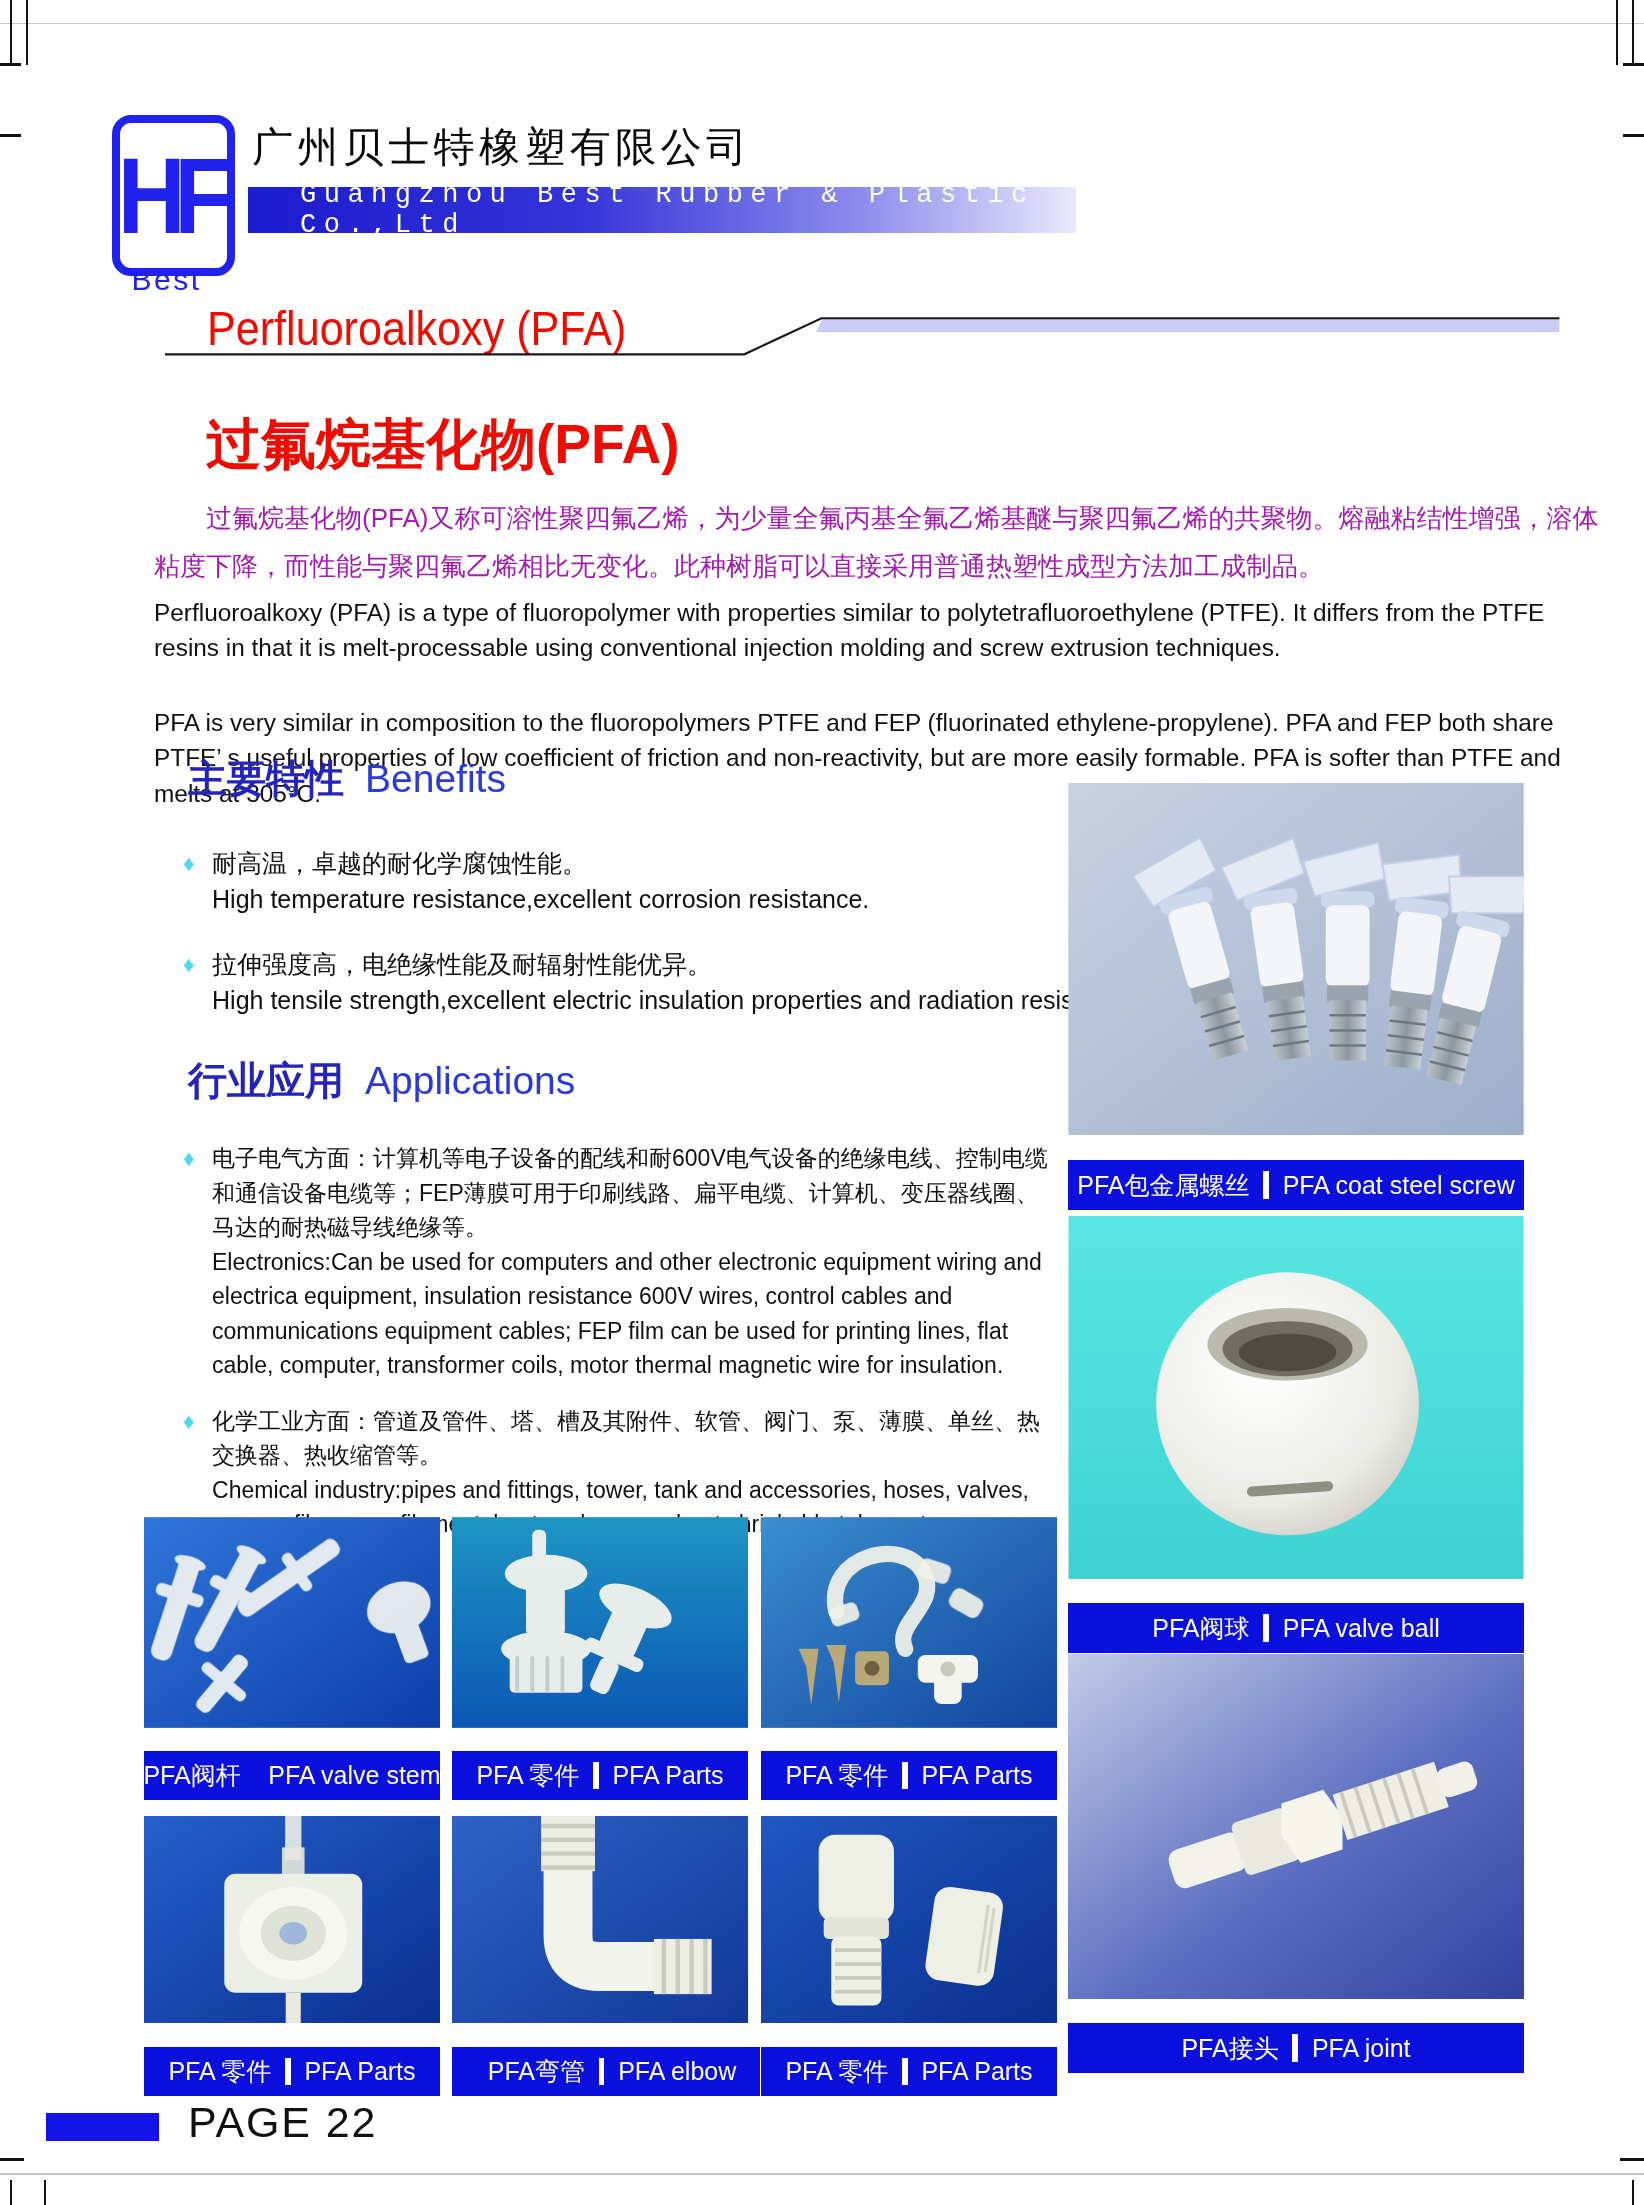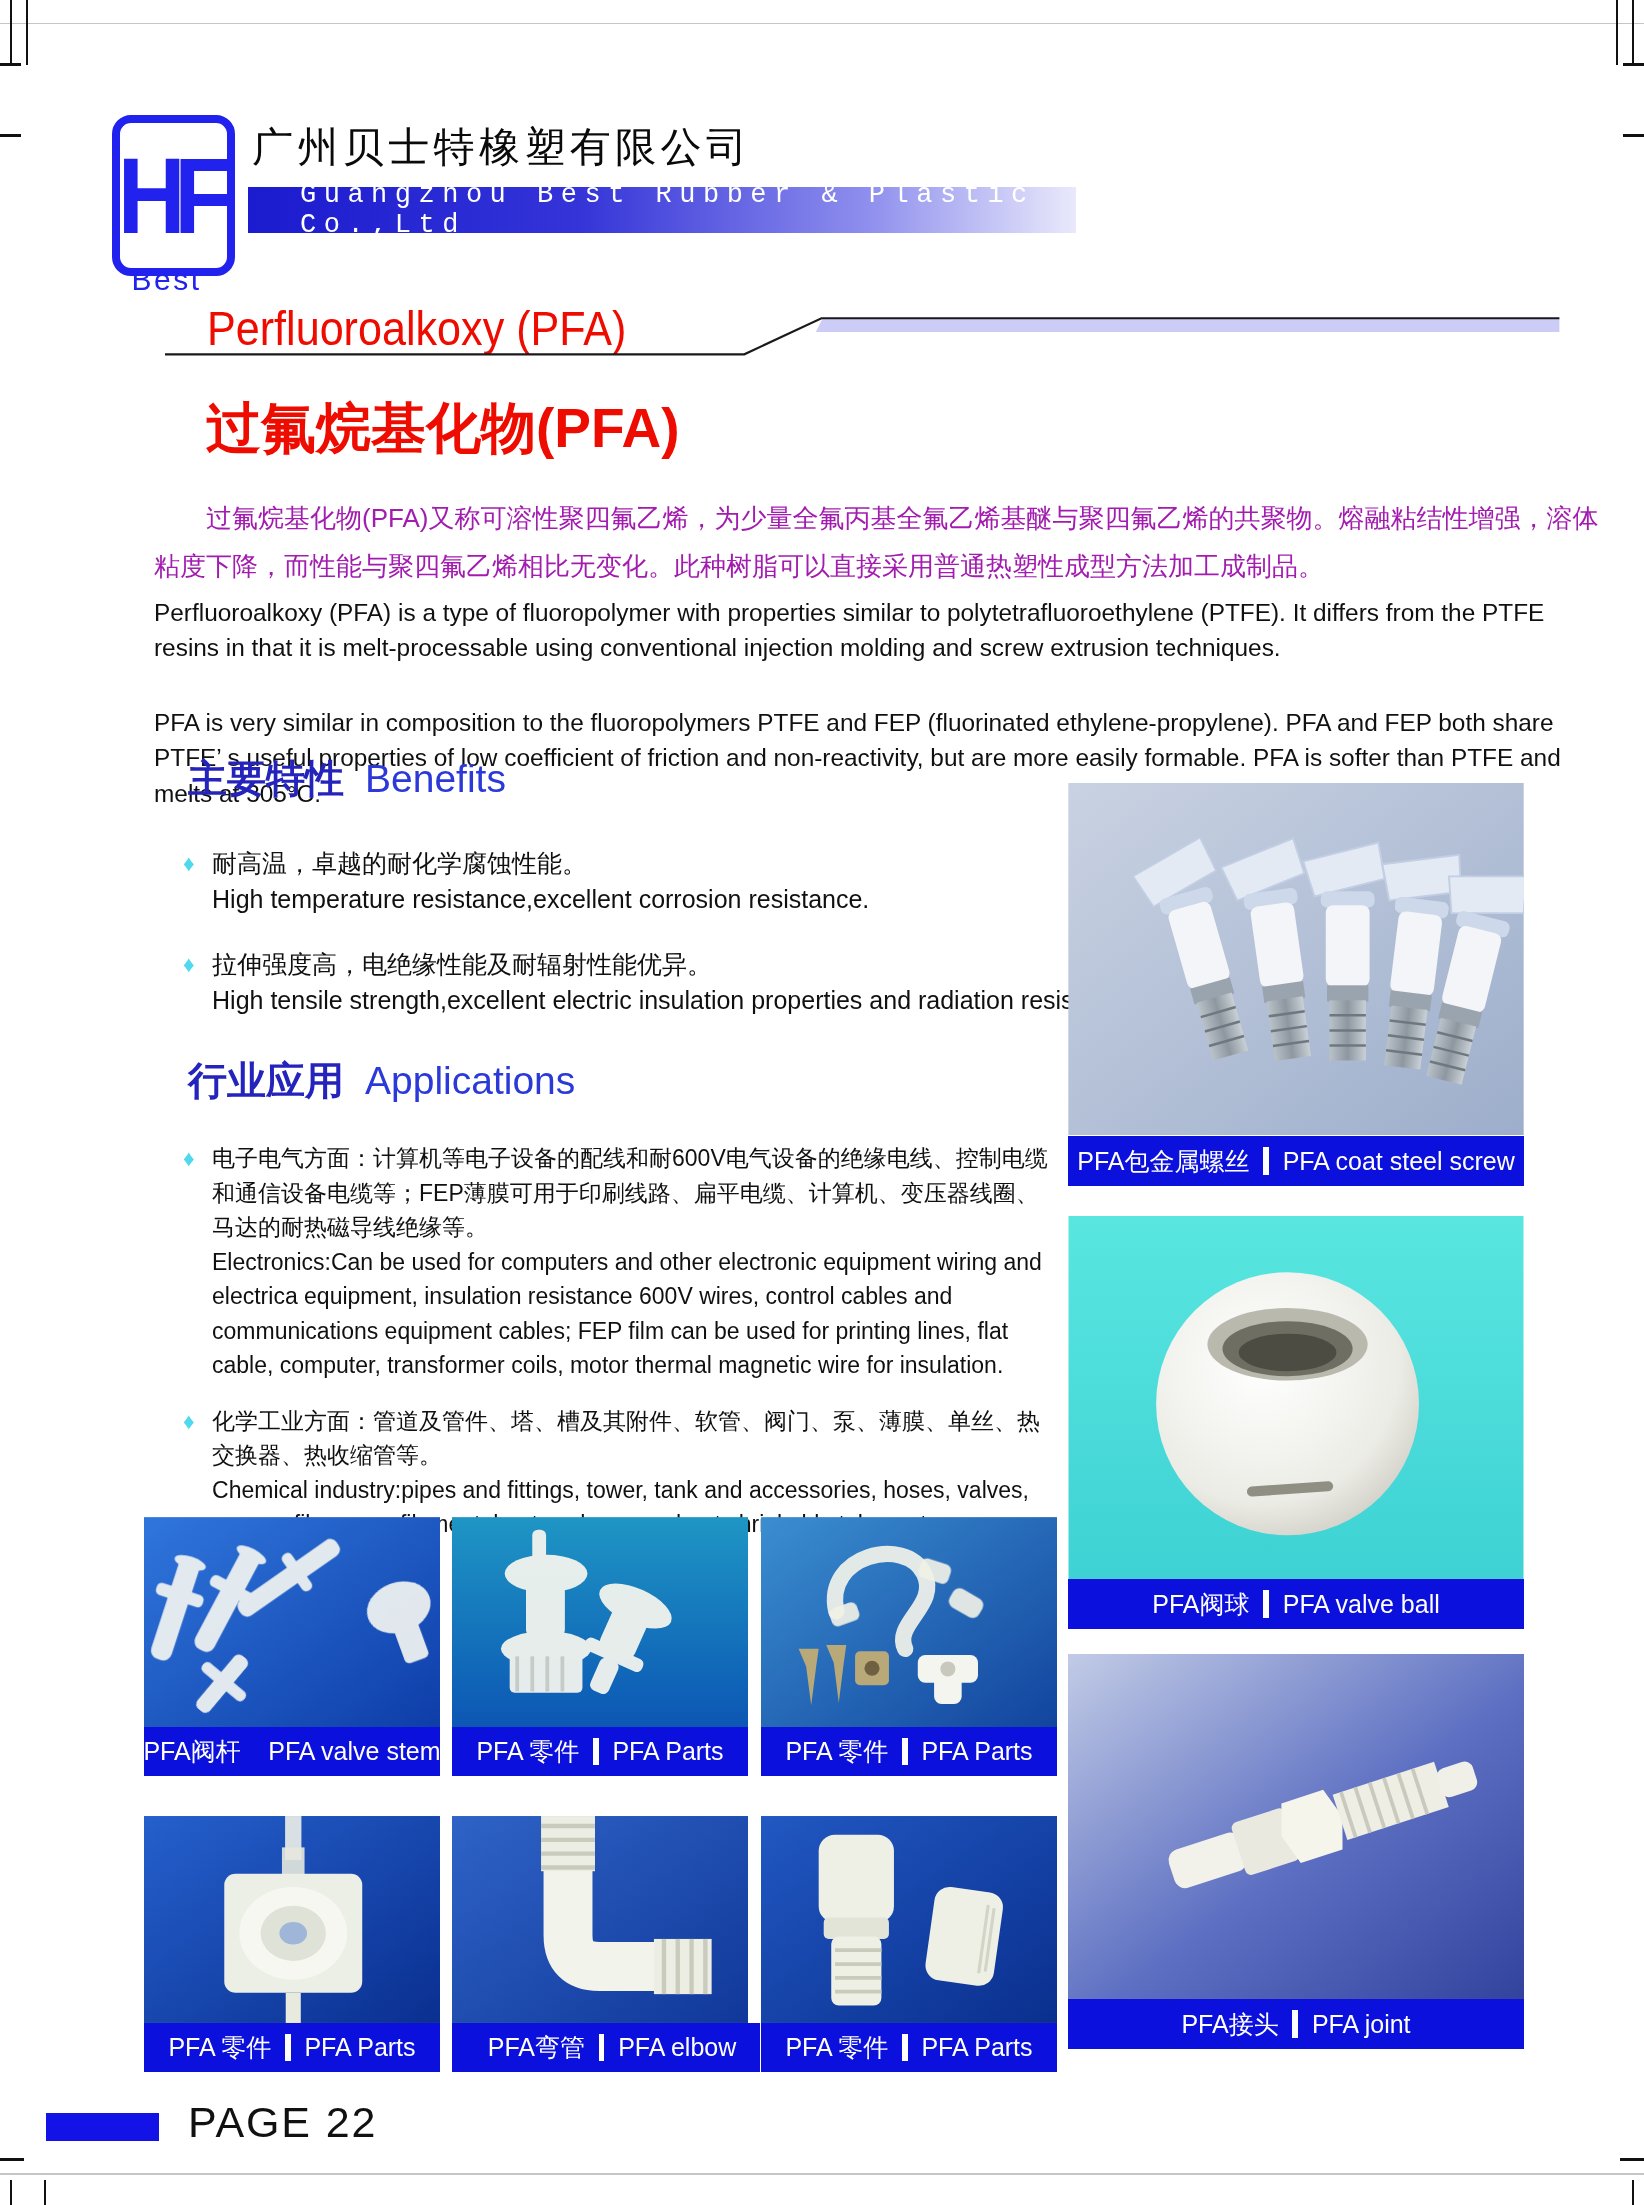--- a/index.html
+++ b/index.html
@@ -13,38 +13,38 @@
   .logo-box{position:absolute;left:112px;top:115px;width:107px;height:145px;border:8.1px solid #2222ee;border-radius:19px;display:flex;align-items:center;justify-content:center;}
   .logo-hf{font-size:94px;font-weight:bold;color:#2222ee;letter-spacing:-11.3px;transform:scaleY(1.15);margin-left:-8.8px;}
   .logo-best{position:absolute;left:107px;top:263px;width:119px;text-align:center;font-size:30px;color:#2222ee;letter-spacing:2.5px;font-weight:500;}
   .company-cn{position:absolute;left:252px;top:120px;font-size:41px;font-weight:400;letter-spacing:4.4px;color:#0a0a0a;}
   .company-bar{position:absolute;left:248px;top:187px;width:828px;height:46px;
     background:linear-gradient(to right,#1b1bcf 0%,#3434d8 40%,#8f8fee 75%,#e9e9fb 100%);
     display:flex;align-items:center;}
   .company-en{color:#ffffff;font-size:27px;letter-spacing:7.5px;padding-left:52px;font-family:"Liberation Mono","DejaVu Sans Mono",monospace;}
   
   .title-en{position:absolute;left:207px;top:300px;font-size:49px;color:#ee0b00;transform:scaleX(.88);transform-origin:left center;white-space:nowrap;font-weight:500;}
-  .title-cn{position:absolute;left:206px;top:392px;font-size:55px;font-weight:700;color:#ee0b00;white-space:nowrap;}
+  .title-cn{position:absolute;left:206px;top:408px;font-size:55px;font-weight:700;color:#ee0b00;white-space:nowrap;}
   
   .intro-cn{position:absolute;left:154px;top:494px;width:1460px;font-size:26px;line-height:1.85;text-indent:2em;color:#a21caf;}
   .intro-en{position:absolute;left:154px;width:1460px;font-size:24.4px;line-height:1.45;color:#101010;}
   
   .sec-h{position:absolute;left:188px;white-space:nowrap;}
   .sec-h .cn{font-size:39px;font-weight:700;color:#2424bc;}
   .sec-h .en{font-size:39px;color:#2a39d8;margin-left:21px;font-weight:400;}
   
   .blist{position:absolute;display:flex;flex-direction:column;}
   .bitem{display:flex;align-items:flex-start;}
   .bullet{color:#4fd8ee;font-size:22.6px;margin-right:17.5px;margin-top:5px;flex:0 0 auto;}
   .btext{font-size:25px;line-height:1.42;color:#101010;}
   .btext-app{font-size:23px;line-height:1.5;color:#101010;}
   
   .photo{position:absolute;overflow:hidden;}
   .photo svg{display:block;}
-  .cap{position:absolute;background:#0b10dd;color:#fff;display:flex;align-items:center;justify-content:center;font-size:25px;white-space:nowrap;}
+  .cap{position:absolute;background:#0b10dd;color:#fff;display:flex;align-items:center;justify-content:center;font-size:25px;white-space:nowrap;margin-top:24px;}
   .cdiv{display:inline-block;width:5.6px;height:27.6px;background:#fff;margin:0 13.8px;}
   
   .footer-rect{position:absolute;left:46px;top:2113px;width:113px;height:27.6px;background:#1313e8;}
   .footer-text{position:absolute;left:188px;top:2098px;font-size:43px;font-weight:500;letter-spacing:1.9px;color:#111;}
 </style>
 </head>
 <body>
 
 <div class="page">
 

